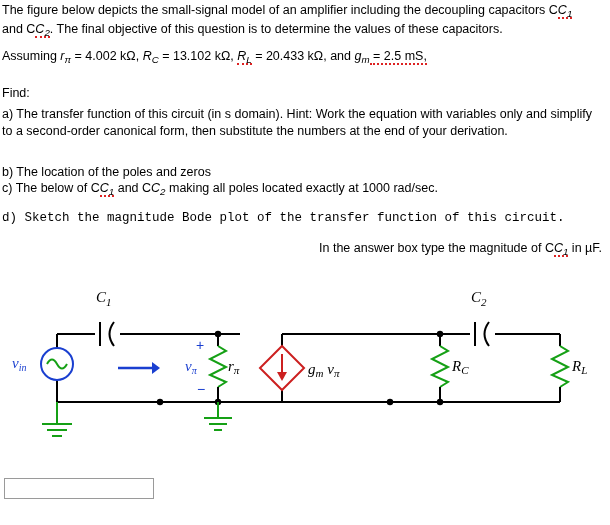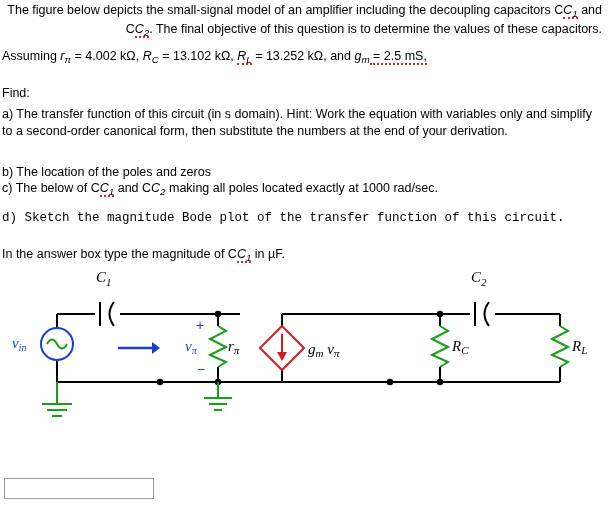--- a/index.html
+++ b/index.html
@@ -11,30 +11,30 @@
     color:#000000;
     position:relative;
     overflow:hidden;
   }
   .text-block{
     position:absolute;
     left:2px;
     width:600px;
     line-height:1.32;
   }
-  .p{margin:0 0 0 0;text-align:right;}
+  .p{margin:0 16px 0 0;}
   sub{font-size:0.78em;vertical-align:-0.28em;}
   i,.it{font-style:italic;}
   .sq2{
     border-bottom:2px dotted #dd2222;
   }
   
   #circuit{
     position:absolute;
-    left:0;top:252px;
+    left:0;top:272px;
     width:530px;height:200px;
   }
   #answerbox{
     position:absolute;
     left:4px;top:478px;
     width:144px;height:17px;
     border:1px solid #9a9a9a;
     background:#ffffff;
   }
   .lbl{
@@ -47,21 +47,21 @@
 <body>
 
 <div class="text-block" style="top:2px;">
   <div class="p">
     <span>The figure below depicts the small-signal model of an amplifier including the decoupling capacitors C</span><span class="it"><span class="sq2" title="1"><i>C</i><sub>1</sub></span></span>
     <span>and C</span><span class="it"><span class="sq2"><i>C</i><sub>2</sub></span></span><span>. The final objective of this question is to determine the values of these capacitors.</span>
   </div>
 </div>
 
 <div class="text-block" style="top:48px;">
-  <span>Assuming </span><span class="it"><i>r</i><sub>π</sub></span><span> = 4.002 kΩ, </span><span class="it"><i>R</i><sub>C</sub></span><span> = 13.102 kΩ, </span><span class="it sq2"><i>R</i><sub>L</sub></span><span> = 13.252 kΩ, and </span><span class="it"><i>g</i><sub>m</sub></span><span class="sq2"> = 2.5 mS,</span>
+  <span>Assuming </span><span class="it"><i>r</i><sub>π</sub></span><span> = 4.002 kΩ, </span><span class="it"><i>R</i><sub>C</sub></span><span> = 13.102 kΩ, </span><span class="it sq2"><i>R</i><sub>L</sub></span><span> = 20.433 kΩ, and </span><span class="it"><i>g</i><sub>m</sub></span><span class="sq2"> = 2.5 mS,</span>
 </div>
 
 <div class="text-block" style="top:85px;">
   <span>Find:</span>
 </div>
 
 <div class="text-block" style="top:106px;">
   <span>a) The transfer function of this circuit (in s domain). Hint: Work the equation with variables only and simplify to a second-order canonical form, then substitute the numbers at the end of your derivation.</span>
 </div>
 
@@ -70,21 +70,21 @@
 </div>
 
 <div class="text-block" style="top:180px;">
   <span>c) The below of C</span><span class="it sq2"><i>C</i><sub>1</sub></span><span> and C</span><span class="it"><i>C</i><sub>2</sub></span><span> making all poles located exactly at 1000 rad/sec.</span>
 </div>
 
 <div class="text-block" style="top:210px;font-family:Liberation Mono, monospace;">
   <span>d) Sketch the magnitude Bode plot of the transfer function of this circuit.</span>
 </div>
 
-<div class="text-block" style="top:246px;">
+<div class="text-block" style="top:240px;text-align:right;">
   <span>In the answer box type the magnitude of C</span><span class="it sq2"><i>C</i><sub>1</sub></span><span> in µF.</span>
 </div>
 
 <div id="circuit">
 <svg width="610" height="200" viewBox="0 0 610 200" xmlns="http://www.w3.org/2000/svg">
 
   <line x1="57" y1="62" x2="95" y2="62" stroke="#000" stroke-width="2"></line>
 
   <line x1="120" y1="62" x2="218" y2="62" stroke="#000" stroke-width="2"></line>
 

